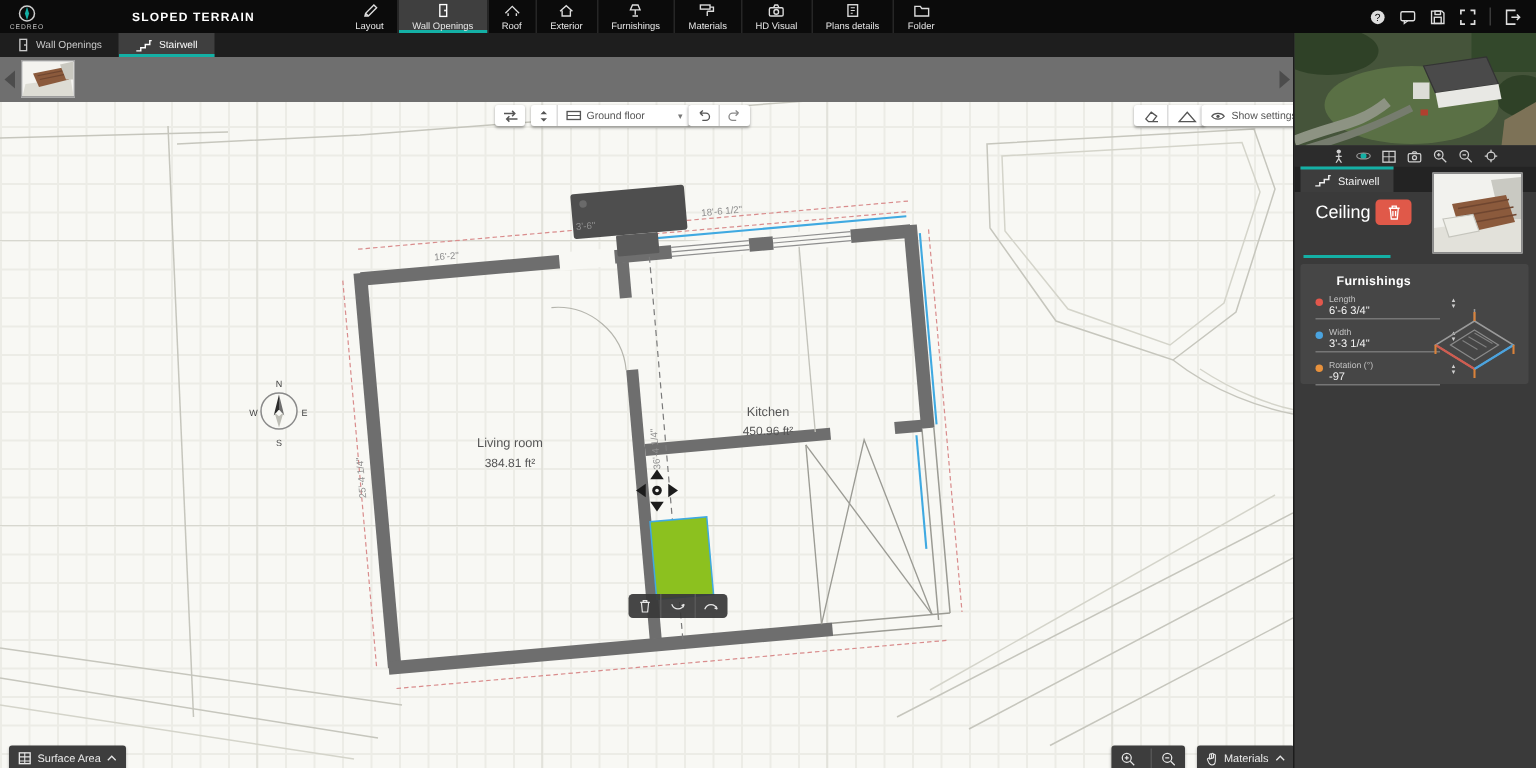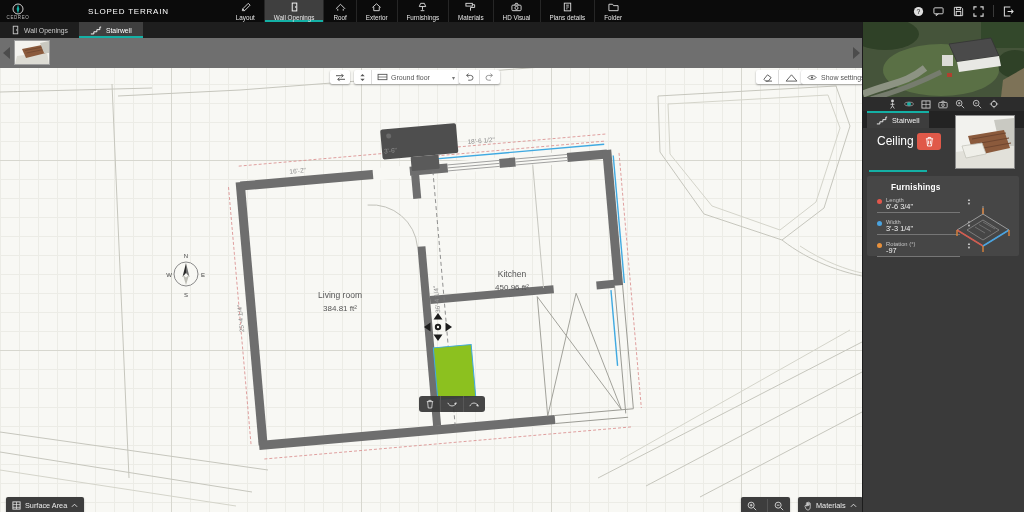--- a/index.html
+++ b/index.html
@@ -4,21 +4,21 @@
 <style>
   html,body{margin:0;padding:0;background:#222}
   body{width:1024px;height:512px;overflow:hidden;font-family:"Liberation Sans",sans-serif}
   .app{position:relative;width:1024px;height:512px;background:#3a3a3a;overflow:hidden}
   svg{display:block}
 
   
   .topbar{position:absolute;left:0;top:0;width:1024px;height:22px;background:#0b0b0b;display:flex;align-items:stretch;color:#ddd;z-index:40}
   .brand{display:flex;flex-direction:column;align-items:center;justify-content:center;width:36px;gap:0}
   .brand span{font-size:4.5px;letter-spacing:.6px;color:#bdbdbd}
-  .title{display:flex;align-items:center;margin-left:52px;font-size:8px;font-weight:normal;letter-spacing:.8px;color:#fff;white-space:nowrap}
+  .title{display:flex;align-items:center;margin-left:52px;font-size:8px;font-weight:bold;letter-spacing:.8px;color:#fff;white-space:nowrap}
   .tabs{display:flex;margin-left:58px}
   .tab{display:flex;flex-direction:column;align-items:center;justify-content:center;gap:2px;padding:0 9px;font-size:6.3px;color:#e6e6e6;border-left:1px solid #262626;white-space:nowrap;cursor:pointer}
   .tab:first-child{border-left:none}
   .tab.active{background:#3f3f3f;box-shadow:inset 0 -2px 0 #14b0a5}
   .winicons{margin-left:auto;display:flex;align-items:center;gap:9px;padding-right:10px}
   .winicons .divider{width:1px;height:12px;background:#3a3a3a}
 
   
   .subtabs{position:absolute;left:0;top:22px;width:862px;height:16px;background:#1e1e1e;display:flex;z-index:39}
   .subtab{display:flex;align-items:center;gap:4px;padding:0 11px;font-size:6.8px;color:#c9c9c9;cursor:pointer}

